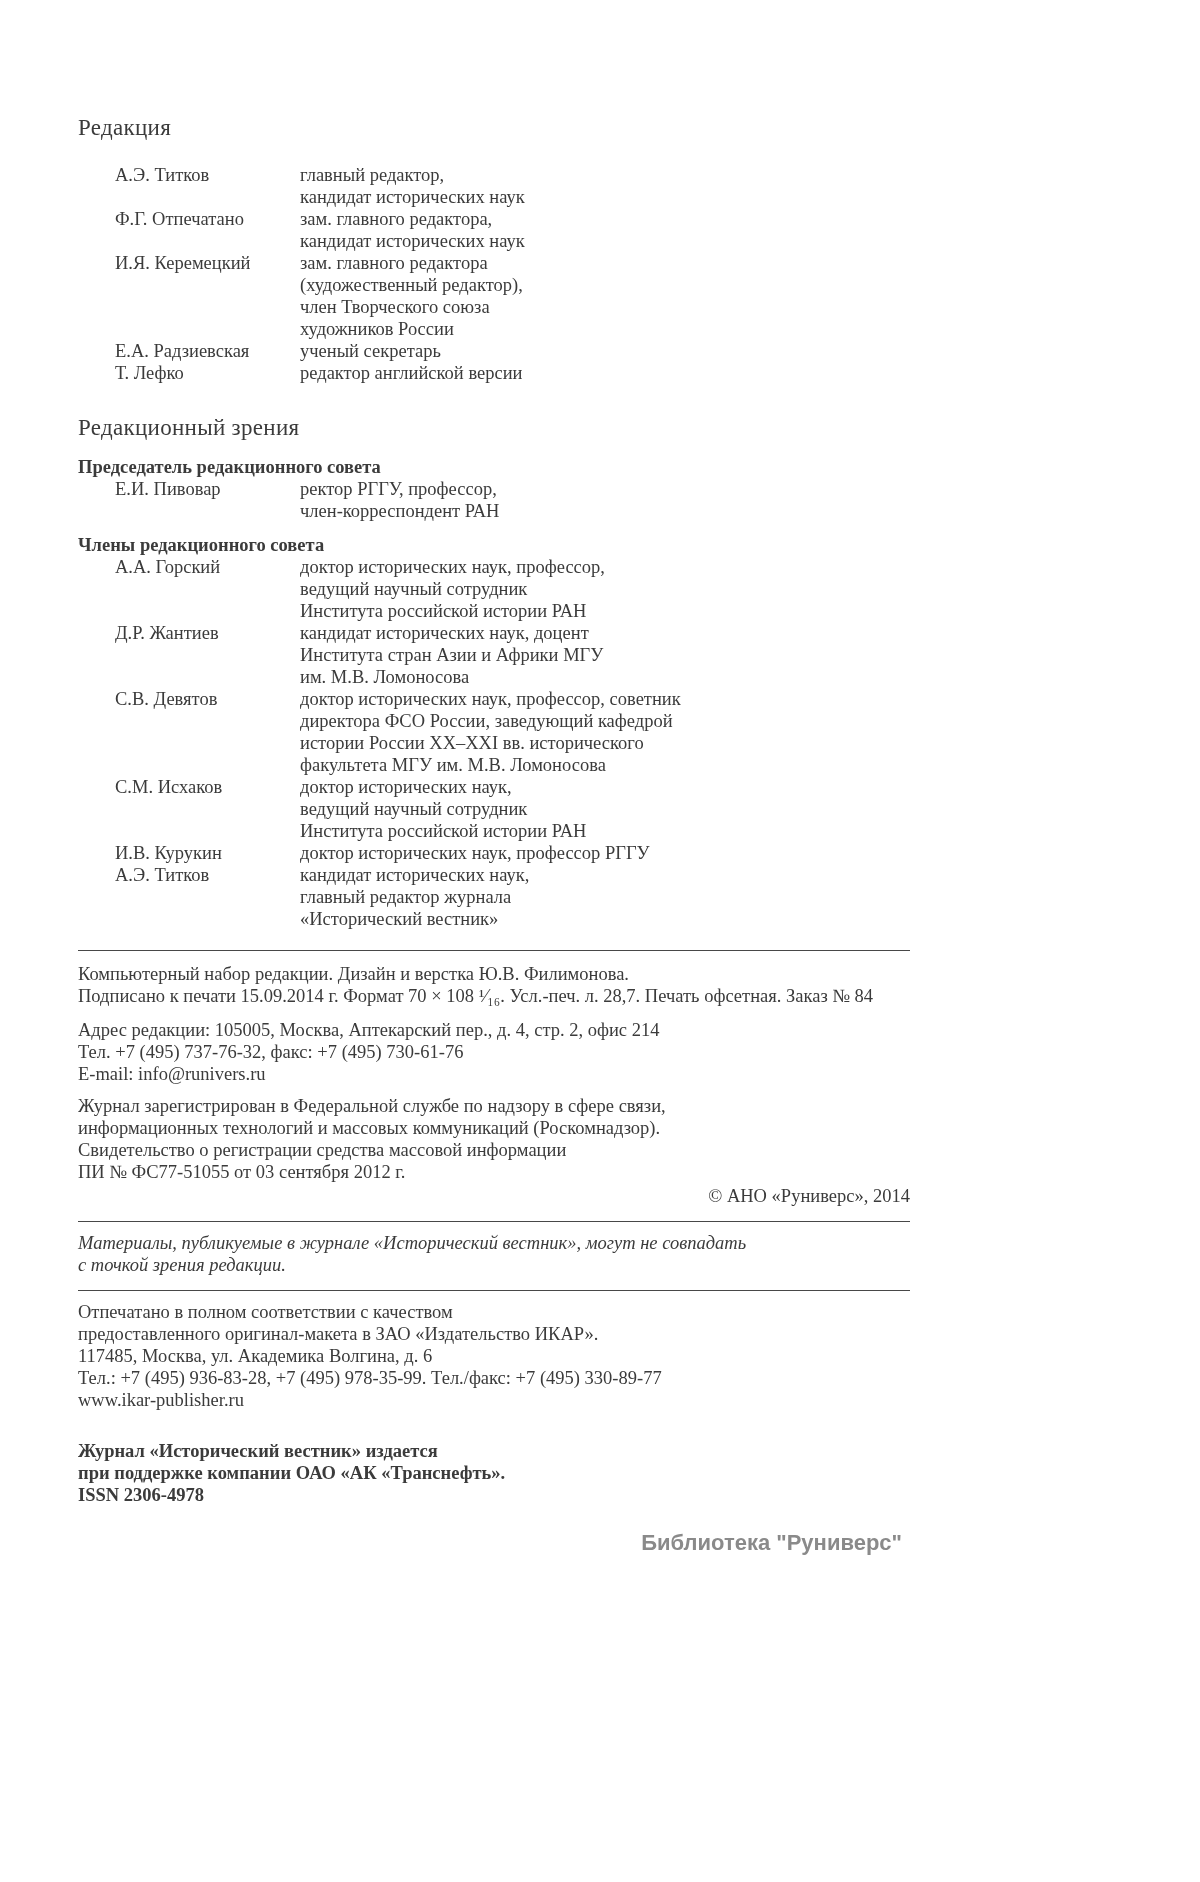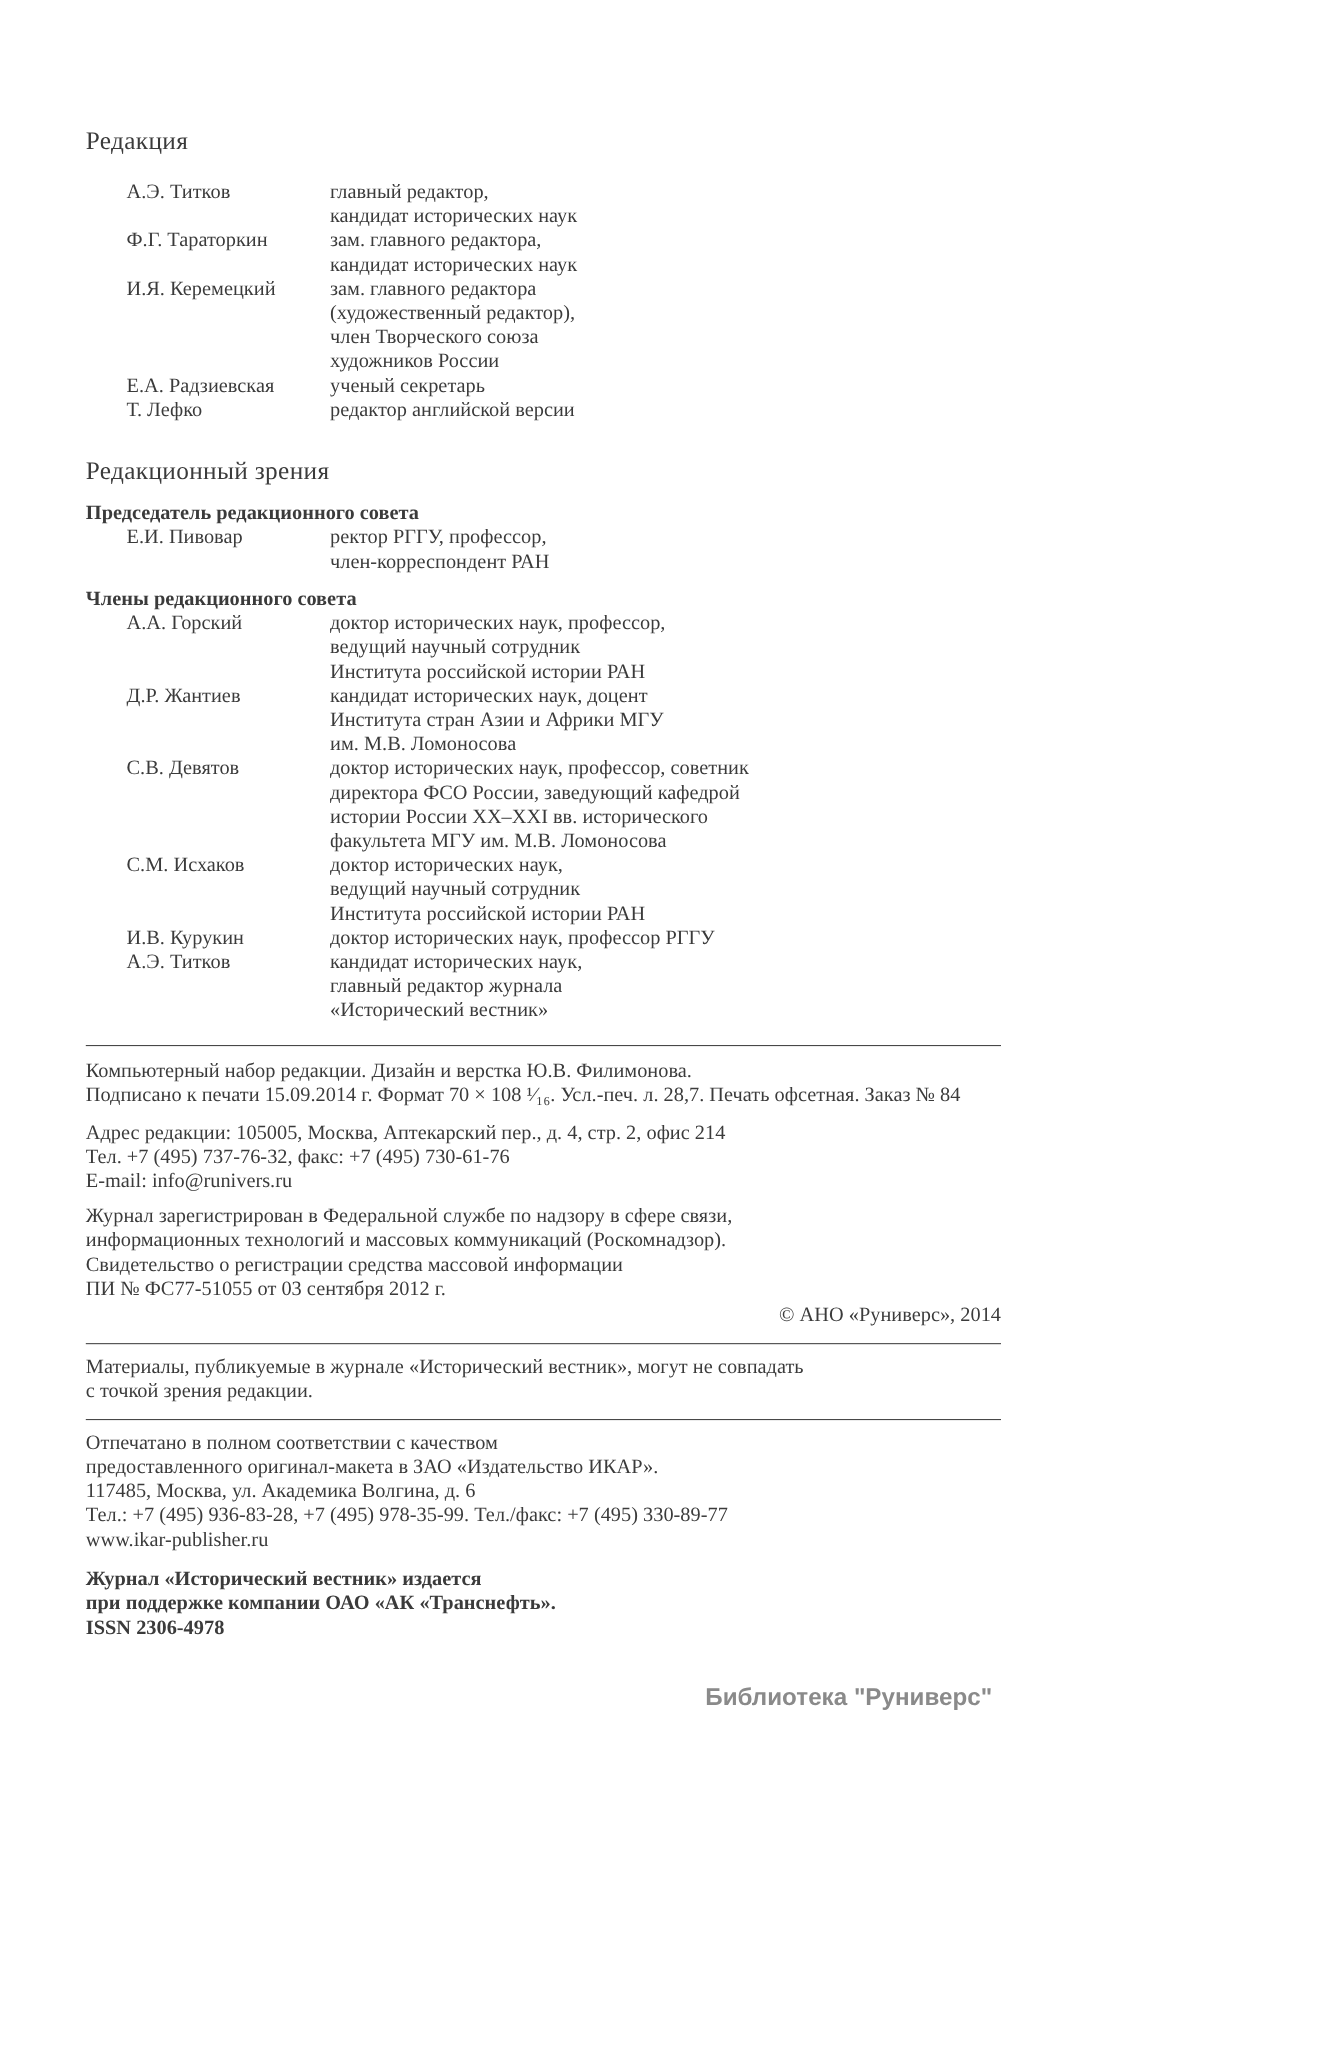--- a/index.html
+++ b/index.html
@@ -39,23 +39,23 @@
   .subhead.members-head { margin-top: 12px; }
   hr.rule {
     border: 0;
     border-top: 1px solid #484848;
     margin: 20px 0 0 0;
     width: 100%;
   }
   .para { margin: 12px 0 0 0; }
   .para.tight { margin-top: 10px; }
   .copyright { text-align: right; margin-top: 2px; }
-  .italic { }
+  .italic { font-style: italic; }
   .bold { font-weight: bold; }
-  .support { margin-top: 14px; }
+  .support { margin-top: 29px; }
   .footer-mark {
     position: absolute;
     top: 1530px;
     right: 298px;
     font-family: "Liberation Sans", sans-serif;
     font-weight: bold;
     font-size: 22px;
     color: #8a8a8a;
   }
 </style>
@@ -66,21 +66,21 @@
 
   <h1 class="section">Редакция</h1>
 
   <div>
     <div class="member-row">
       <div class="name">А.Э. Титков</div>
       <div class="pre">главный редактор,
 кандидат исторических наук</div>
     </div>
     <div class="member-row">
-      <div class="name">Ф.Г. Тараторкин</div>
+      <div class="name">Ф.Г. Отпечатано</div>
       <div class="pre">зам. главного редактора,
 кандидат исторических наук</div>
     </div>
     <div class="member-row">
       <div class="name">И.Я. Керемецкий</div>
       <div class="pre">зам. главного редактора
 (художественный редактор),
 член Творческого союза
 художников России</div>
     </div>

